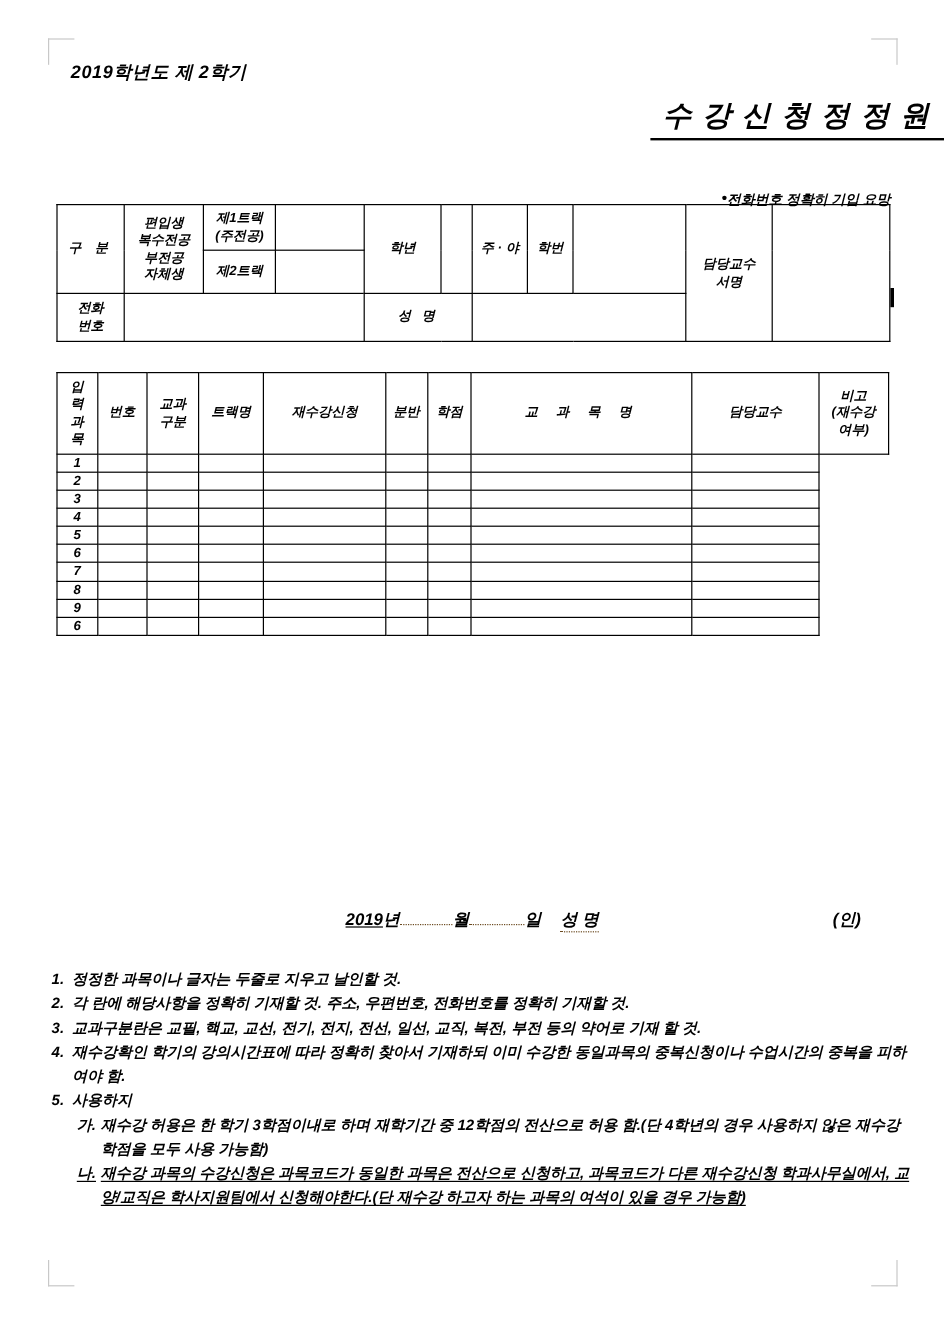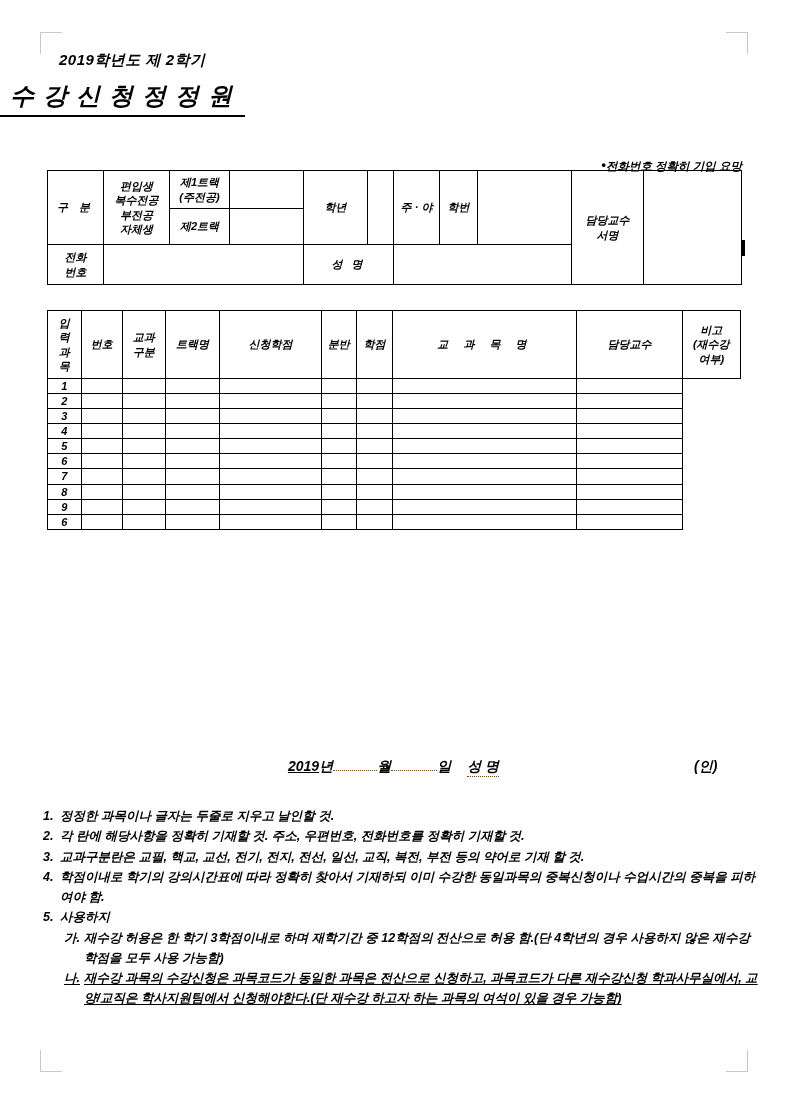--- a/index.html
+++ b/index.html
@@ -21,21 +21,21 @@
   .cmark.bl { left:40px;  top:1050px;border-left:1.5px solid #c8c8c8; border-bottom:1.5px solid #c8c8c8; }
   .cmark.br { left:726px; top:1050px;border-right:1.5px solid #c8c8c8;border-bottom:1.5px solid #c8c8c8; }
 
   
   .semester {
     position:absolute; left:59px; top:51px;
     font-size:15px; font-weight:600; letter-spacing:0.5px;
   }
   .doc-title {
     position:absolute; left:0; top:80px; width:787px;
-    text-align:left;
+    text-align:right;
   }
   .doc-title span {
     font-size:24px; font-weight:bold; letter-spacing:9px;
     border-bottom:2px solid #000; padding:0 4px 3px 10px;
     display:inline-block;
   }
 
   .notice {
     position:absolute; right:45px; top:157px;
     font-size:11.5px; font-weight:bold; white-space:nowrap;
@@ -209,21 +209,21 @@
         <div>력</div>
         <div>과</div>
         <div>목</div>
       </td>
       <td class="ch" style="height:68px">번호</td>
       <td class="ch">
         <div>교과</div>
         <div>구분</div>
       </td>
       <td class="ch-small">트랙명</td>
-      <td class="ch">신청학점</td>
+      <td class="ch">재수강신청</td>
       <td class="ch">분반</td>
       <td class="ch">학점</td>
       <td class="ch-wide">교 과 목 명</td>
       <td class="ch">담당교수</td>
       <td class="ch-small">
         <div>비고</div>
         <div>(재수강</div>
         <div>여부)</div>
       </td>
     </tr>
@@ -356,21 +356,21 @@
     <div class="note">
       <span class="num">2.</span>
       <span class="body">각 란에 해당사항을 정확히 기재할 것.  주소, 우편번호, 전화번호를 정확히 기재할 것.</span>
     </div>
     <div class="note">
       <span class="num">3.</span>
       <span class="body">교과구분란은 교필, 핵교, 교선, 전기, 전지, 전선, 일선, 교직, 복전, 부전 등의 약어로 기재 할 것.</span>
     </div>
     <div class="note">
       <span class="num">4.</span>
-      <span class="body">학점이내로 학기의 강의시간표에 따라 정확히 찾아서 기재하되 이미 수강한 동일과목의 중복신청이나 수업시간의 중복을 피하여야 함.</span>
+      <span class="body">재수강확인 학기의 강의시간표에 따라 정확히 찾아서 기재하되 이미 수강한 동일과목의 중복신청이나 수업시간의 중복을 피하여야 함.</span>
     </div>
     <div class="note">
       <span class="num">5.</span>
       <span class="body">사용하지</span>
     </div>
     <div class="sub">
       <span class="num">가.</span>
       <span class="body">재수강 허용은 한 학기 3학점이내로 하며 재학기간 중 12학점의 전산으로 허용 함.(단 4학년의 경우 사용하지 않은 재수강 학점을 모두 사용 가능함)</span>
     </div>
     <div class="sub">

